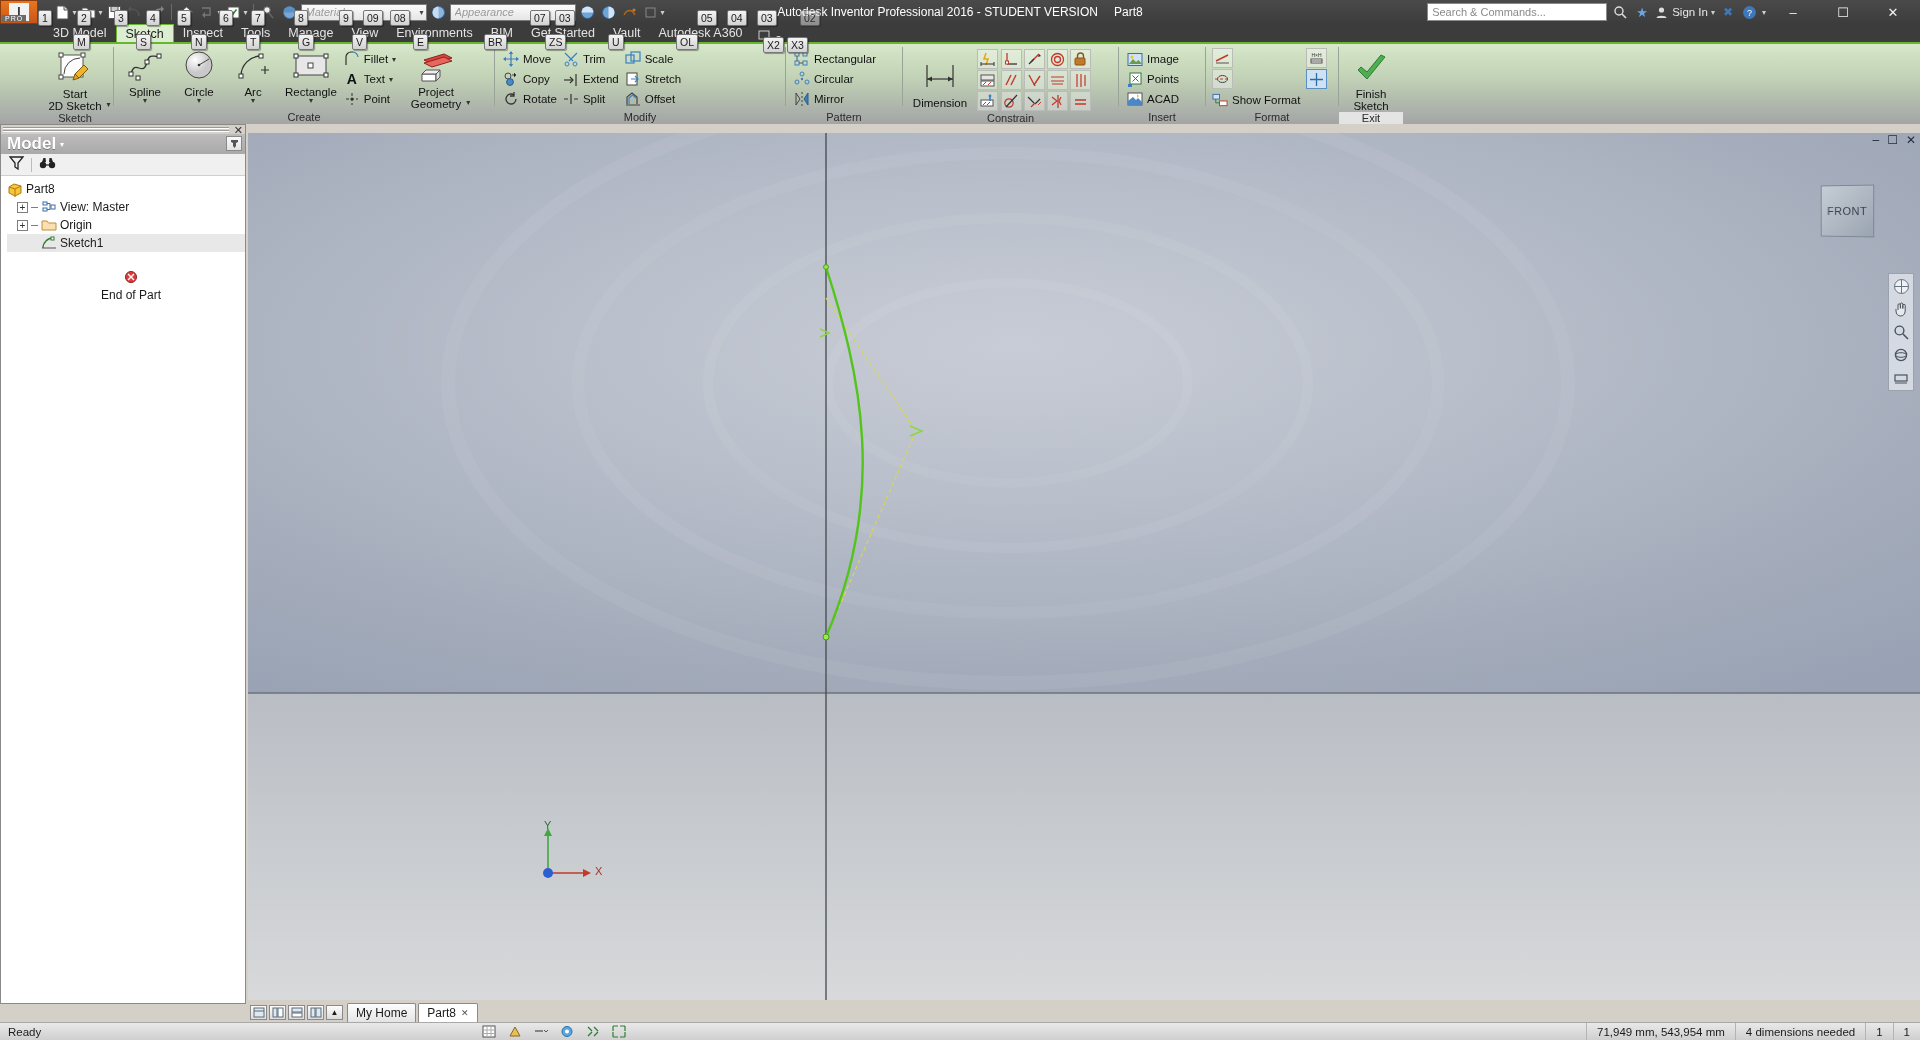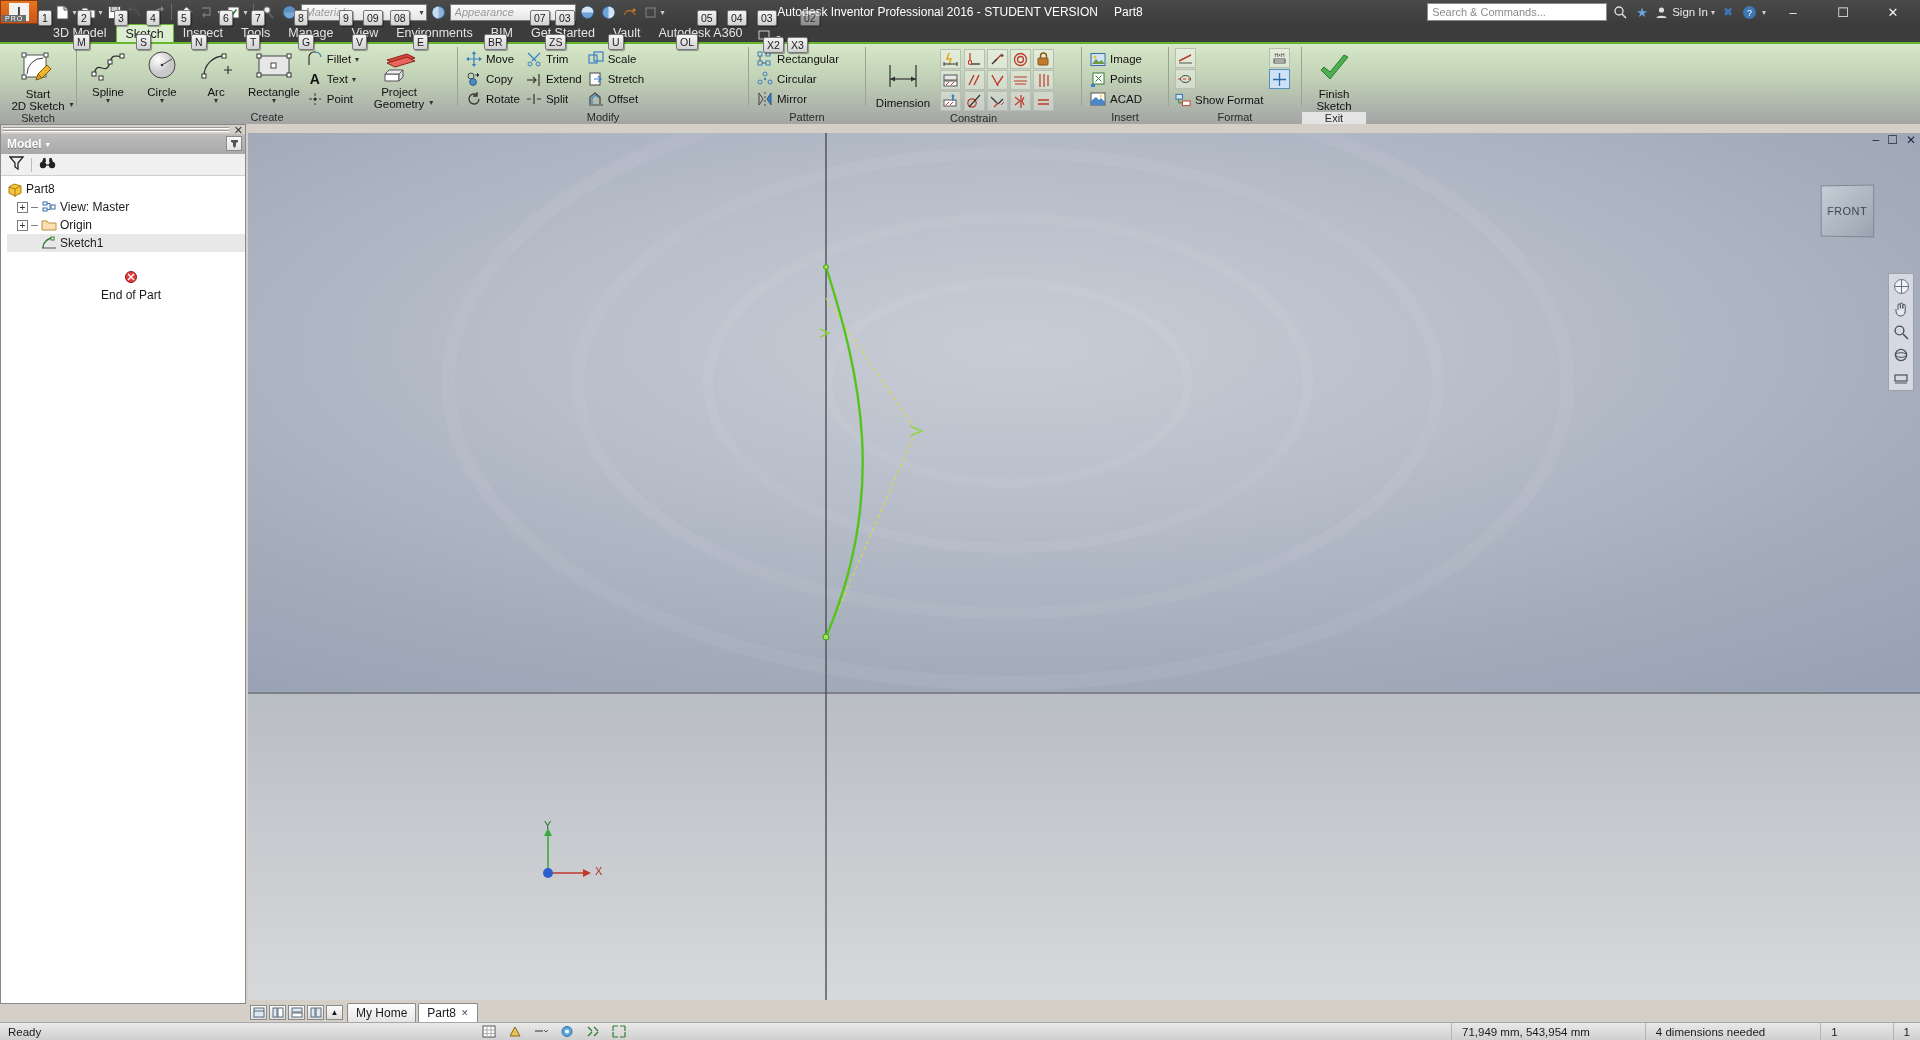--- a/index.html
+++ b/index.html
@@ -142,21 +142,21 @@
   .br-grip:before, .br-grip:after{
     content:""; position:absolute; left:2px; right:16px; height:1px;
     background:#fff; border-top:1px solid #9a9a9a;
   }
   .br-grip:before { top:2px; } .br-grip:after { top:5px; }
   .br-close { position:absolute; right:2px; top:-1px; font-size:11px; color:#333; }
   .br-head {
     height:20px; background:linear-gradient(to bottom,#bcbcbc,#a9a9a9);
     display:flex;align-items:center;padding:0 6px; position:relative;
   }
-  .br-head .t { color:#fff; font-weight:bold; font-size:12px; text-shadow:0 1px 0 #777;}
+  .br-head .t { color:#fff; font-weight:bold; font-size:17px; text-shadow:0 1px 0 #777;}
   .br-head .c { margin-left:4px; font-size:8px; color:#fff;}
   .br-head .pin {
     position:absolute;right:3px;top:2px;width:16px;height:15px;
     background:linear-gradient(to bottom,#fafafa,#e2e2e2);border:1px solid #8a8a8a;
     display:flex;align-items:center;justify-content:center;
   }
   .br-tools { height:22px; background:#f0f0f0; display:flex;align-items:center;gap:7px;padding:0 8px; border-bottom:1px solid #cfcfcf;}
   .br-tree { padding:4px 0 0 6px; }
   .tnode { height:18px; display:flex;align-items:center; gap:3px; font-size:12px; padding-left:0; position:relative;}
   .tnode.sel { background:#e8e8e8; }
@@ -209,21 +209,21 @@
   
   .status {
     position:absolute; left:0; top:1022px; width:1920px; height:18px;
     background:linear-gradient(to bottom,#e9e9e9,#cfcfcf);
     border-top:1px solid #a8a8a8;
     display:flex;align-items:center; font-size:11.5px; color:#1b1b1b;
   }
   .st-left { padding-left:8px; }
   .st-center { display:flex;align-items:center;gap:10px; margin-left:440px;}
   .st-ico { width:16px;height:15px;display:flex;align-items:center;justify-content:center;}
-  .st-right { margin-left:auto; display:flex;align-items:flex-end;gap:45px;}
+  .st-right { margin-left:auto; display:flex;align-items:flex-end;}
   .st-cell { padding:0 10px; border-left:1px solid #b4b4b4; height:18px; display:flex;align-items:center;}
 </style>
 </head>
 <body>
 
 <div class="app">
 
   <div class="titlebar">
 
     <div class="ib-btn">
@@ -469,21 +469,21 @@
   <div class="keytip" style="left:298px; top:34px;">G</div>
   <div class="keytip" style="left:352px; top:34px;">V</div>
   <div class="keytip" style="left:413px; top:34px;">E</div>
   <div class="keytip" style="left:484px; top:34px;">BR</div>
   <div class="keytip" style="left:545px; top:34px;">ZS</div>
   <div class="keytip" style="left:608px; top:34px;">U</div>
   <div class="keytip" style="left:676px; top:34px;">OL</div>
 
   <div class="ribbon">
 
-    <div class="panel" style="width:76px;">
+    <div class="panel" style="width:76px;margin-left:37px;">
       <div class="panel-body" style="justify-content:center;padding-top:4px;">
         <div class="bigbtn">
           <div class="bico">
             <svg width="40" height="36" viewBox="0 0 40 36">
               <rect x="6" y="5" width="22" height="22" fill="#fdfdfd" stroke="#555"></rect>
               <path d="M9 24 A16 16 0 0 1 25 8" fill="none" stroke="#444"></path>
               <rect x="4" y="3" width="4" height="4" fill="#fff" stroke="#444"></rect>
               <rect x="26" y="3" width="4" height="4" fill="#fff" stroke="#444"></rect>
               <rect x="4" y="25" width="4" height="4" fill="#fff" stroke="#444"></rect>
               <path d="M20 24 l9-9 4 4 -9 9z" fill="#f0b429" stroke="#7a5b12"></path>

